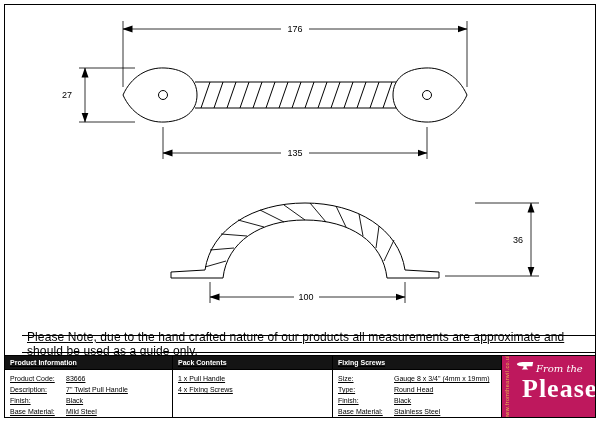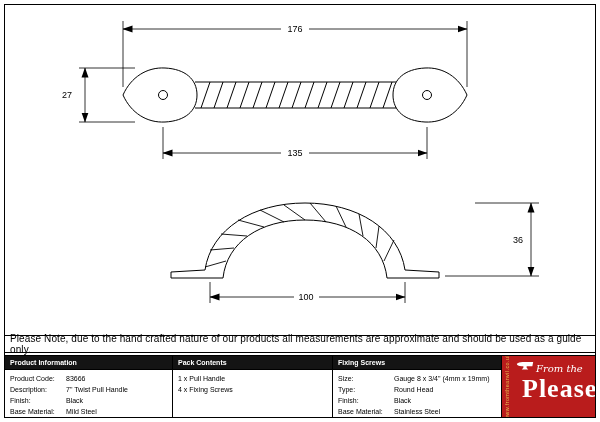--- a/index.html
+++ b/index.html
@@ -3,44 +3,44 @@
 <meta charset="utf-8">
 <style>
   html,body { margin:0; padding:0; background:#fff; }
   .page {
     position:relative; width:600px; height:422px; background:#fff;
     font-family:"Liberation Sans", sans-serif; color:#000;
     overflow:hidden;
   }
   .frame {
     position:absolute; inset:4px; border:1px solid #000;
-    display:flex; flex-direction:column; background:#fff;
+    display:flex; flex-direction:column; background:#fff;text-decoration:underline;
   }
   svg.drawing { width:100%; height:330px; display:block; flex:0 0 auto; }
   .notebar {
     flex:0 0 auto; height:16px; border-top:1px solid #000; border-bottom:1px solid #000;
     margin-bottom:2px; display:flex; align-items:center; padding-left:5px;
-    font-size:10px; letter-spacing:0.1px;
+    font-size:12px; letter-spacing:0.1px;margin-left:17px;
   }
   .tbl { flex:1 1 auto; border-top:1px solid #000; display:flex; min-height:0; }
   .col { display:flex; flex-direction:column; border-right:1px solid #000; box-sizing:border-box; }
   .col.c1 { width:168px; }
   .col.c2 { width:160px; }
   .col.c3 { width:169px; }
   .col-header {
     background:#141414; color:#fff; font-size:7px; font-weight:bold;
     height:13px; display:flex; align-items:center; padding:0 5px;
     border-bottom:1px solid #000; flex:0 0 auto;
   }
   .rows { padding-top:3px; font-size:7px; }
   .row { display:flex; line-height:11px; padding:0 5px; }
   .lbl { width:56px; flex:0 0 auto; }
   .val { flex:1; }
   .item { line-height:11px; padding:0 5px; }
-  .logo { flex:1 1 auto; background:#b91c1c; position:relative; color:#fff; overflow:hidden; }
+  .logo { flex:1 1 auto; background:#be185d; position:relative; color:#fff; overflow:hidden; }
   .site {
     position:absolute; left:0; top:0; bottom:0; width:9px;
     writing-mode:vertical-rl; transform:rotate(180deg);
     font-size:5.5px; color:#e6b94d; letter-spacing:0.4px;
     display:flex; align-items:center; justify-content:center;
   }
   .fromthe {
     position:absolute; top:7px; left:34px;
     font-family:"DejaVu Serif", serif; font-style:italic; font-size:10px; color:#fff;
   }

